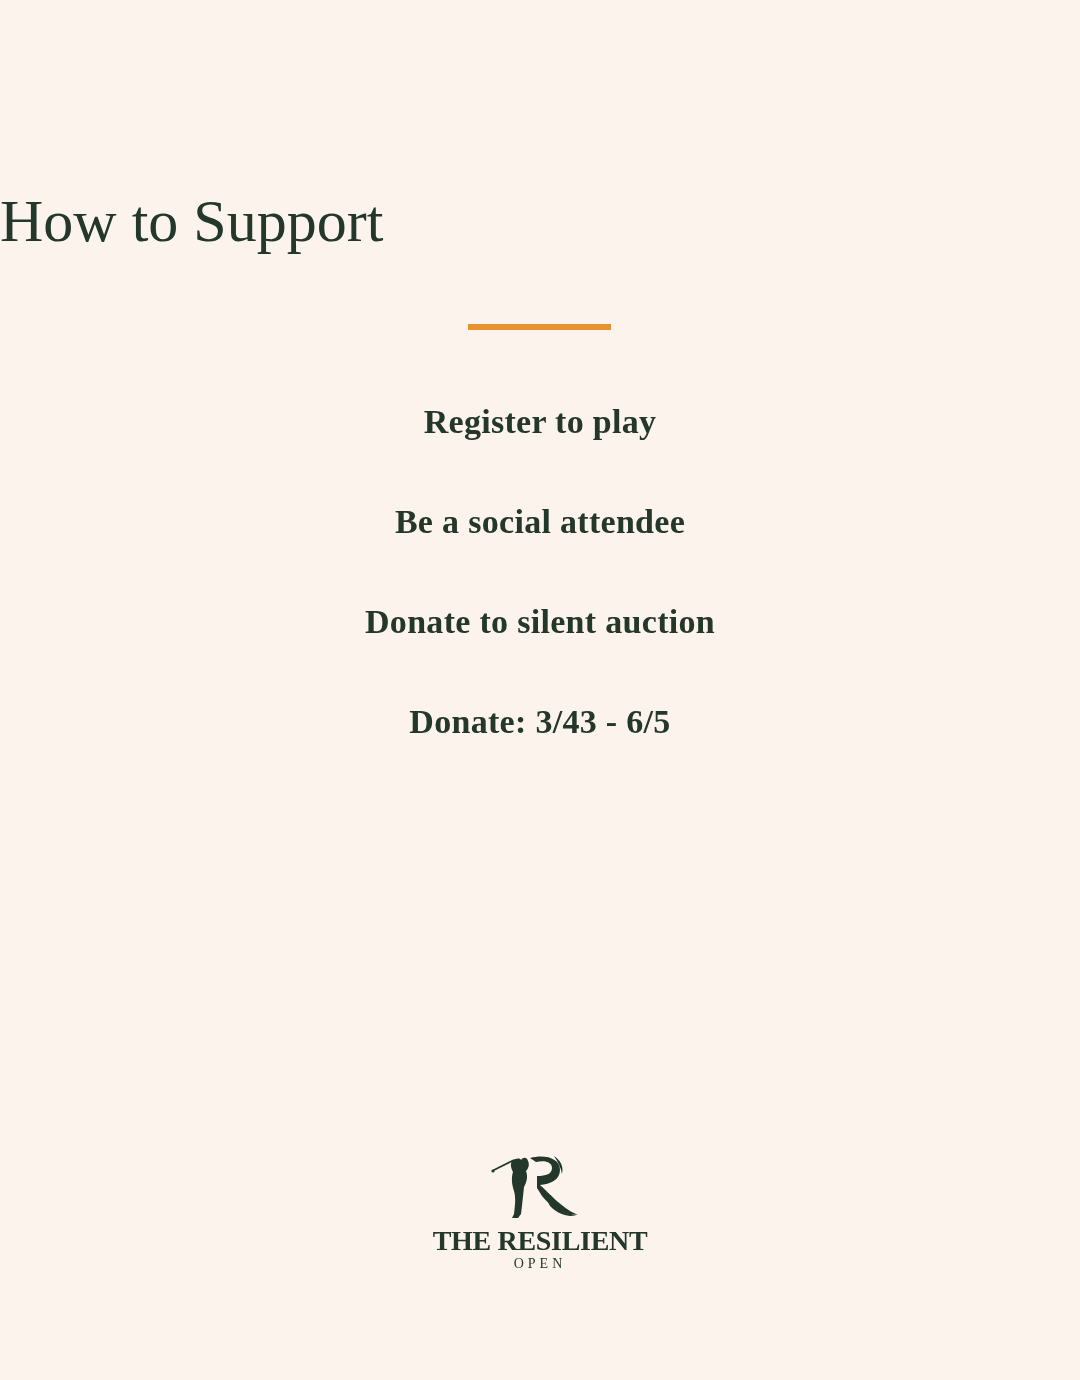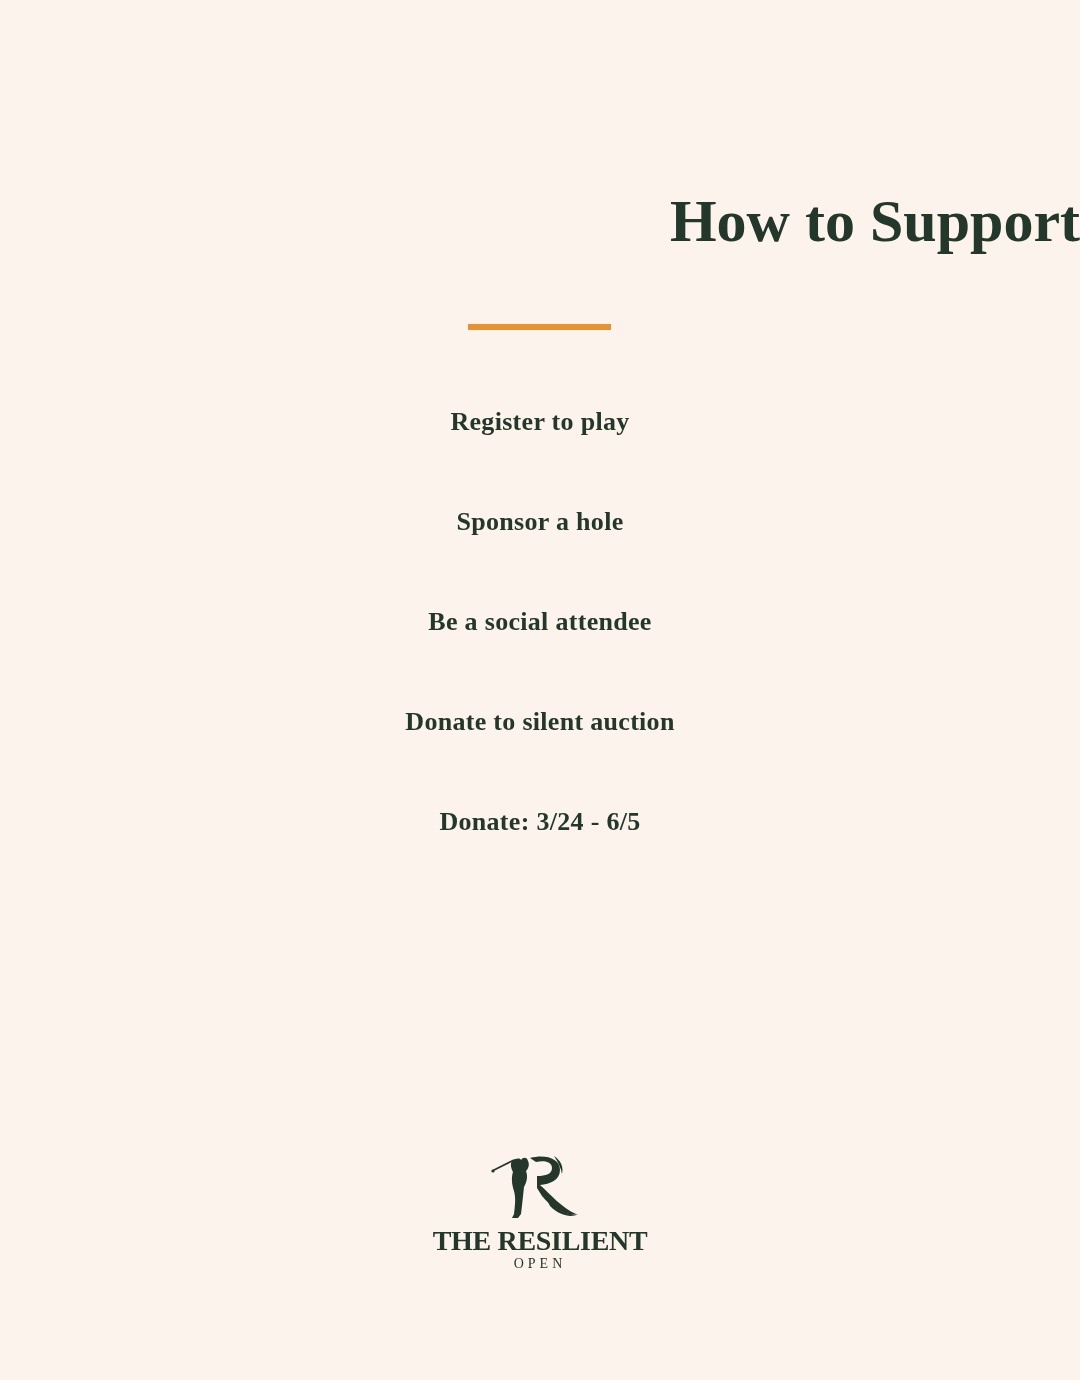--- a/index.html
+++ b/index.html
@@ -6,43 +6,43 @@
   body {
     width: 1080px; height: 1380px;
     background: #fcf4ec;
     position: relative;
     overflow: hidden;
     font-family: "DejaVu Serif", "Liberation Serif", serif;
     color: #24372b;
   }
   .title {
     position: absolute; left: 0; right: 0; top: 186px;
-    text-align: right;
+    text-align: left;
     font-family: "Liberation Serif", "DejaVu Serif", serif;
-    font-weight: bold;
+    font-weight: normal;
     font-size: 60px;
     line-height: 70px;
     letter-spacing: 0px;
     margin: 0;
   }
   .divider {
     position: absolute; left: 468px; top: 324px;
     width: 143px; height: 6px;
     background: #e8912f;
   }
   .items {
     position: absolute; left: 0; right: 0; top: 398px;
     margin: 0; padding: 0; list-style: none;
     text-align: center;
   }
   .items li {
     height: 100px;
     font-family: "Liberation Serif", "DejaVu Serif", serif;
     font-weight: bold;
-    font-size: 26px;
+    font-size: 34px;
     line-height: 48px;
     letter-spacing: 0.3px;
   }
   .logo {
     position: absolute; left: 0; right: 0; top: 1152px;
     text-align: center;
   }
   .logo svg { display: block; margin: 0 auto; }
   .logo-name {
     font-family: "Liberation Serif", "DejaVu Serif", serif;
@@ -61,24 +61,23 @@
 </style>
 </head>
 <body>
 
 <h1 class="title">How to Support</h1>
 
 <div class="divider"></div>
 
 <ul class="items">
   <li>Register to play</li>
-  <li>Sponsor a hole</li>
   <li>Be a social attendee</li>
   <li>Donate to silent auction</li>
-  <li>Donate: 3/24 - 6/5</li>
+  <li>Donate: 3/43 - 6/5</li>
 </ul>
 
 <div class="logo">
   <svg width="100" height="70" viewBox="0 0 100 70">
 
     <line x1="2" y1="19" x2="24" y2="8" stroke="#24372b" stroke-width="1.6"></line>
     <circle cx="3" cy="19" r="1.6" fill="#24372b"></circle>
 
     <path d="M22 9 C26 6 30 6 31 8 C33 5 37 5 38 9 C40 13 38 17 36 19 C38 24 37 30 34 35 C33 44 32 54 31 62 L28 66 L22 66 L24 62 C25 54 26 46 24 39 C22 33 21 26 23 20 C21 16 20 12 22 9 Z" fill="#24372b"></path>
 

